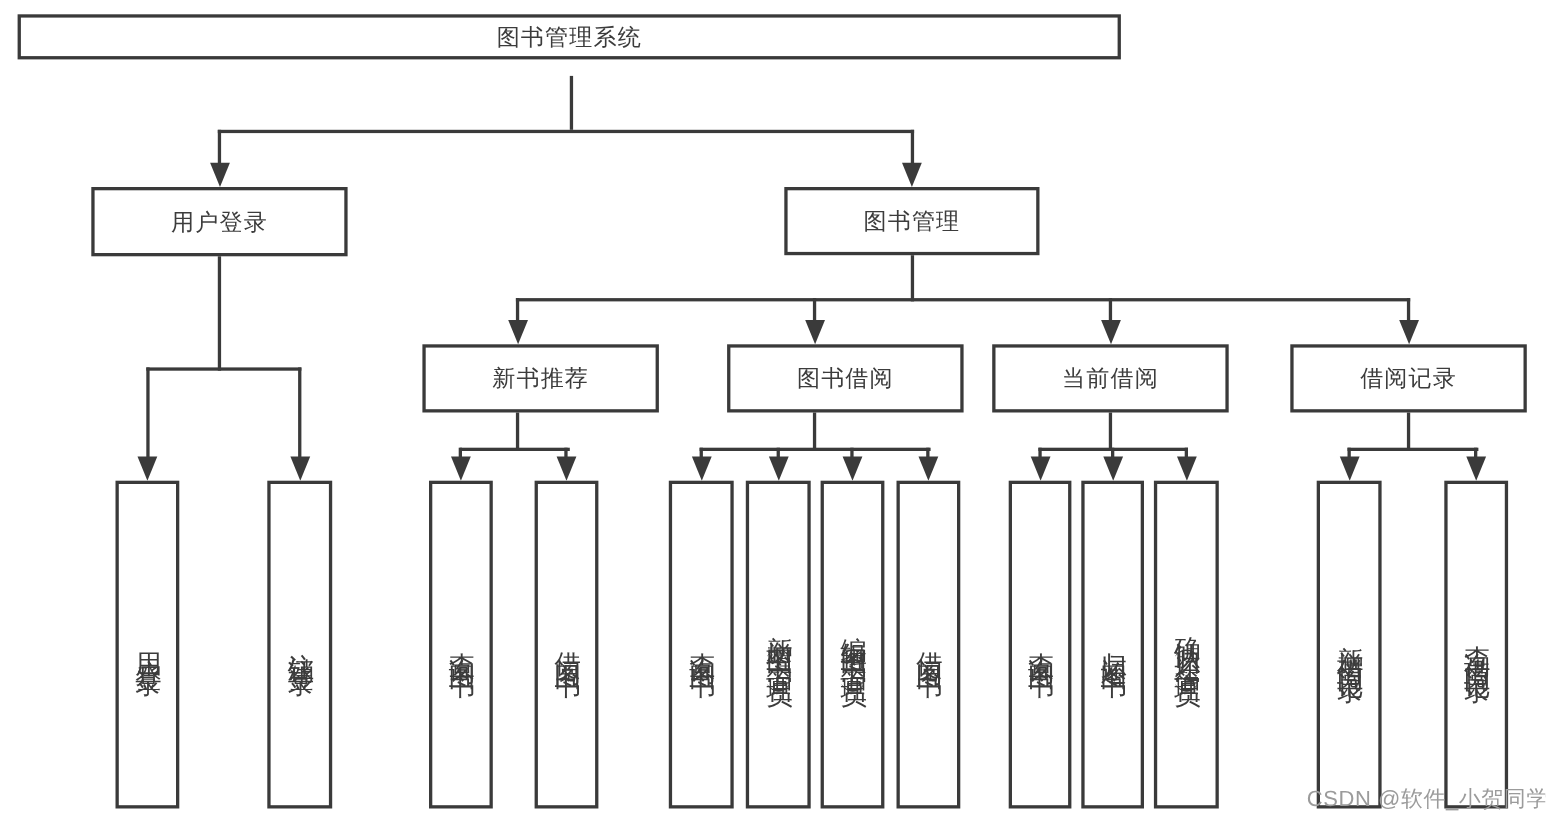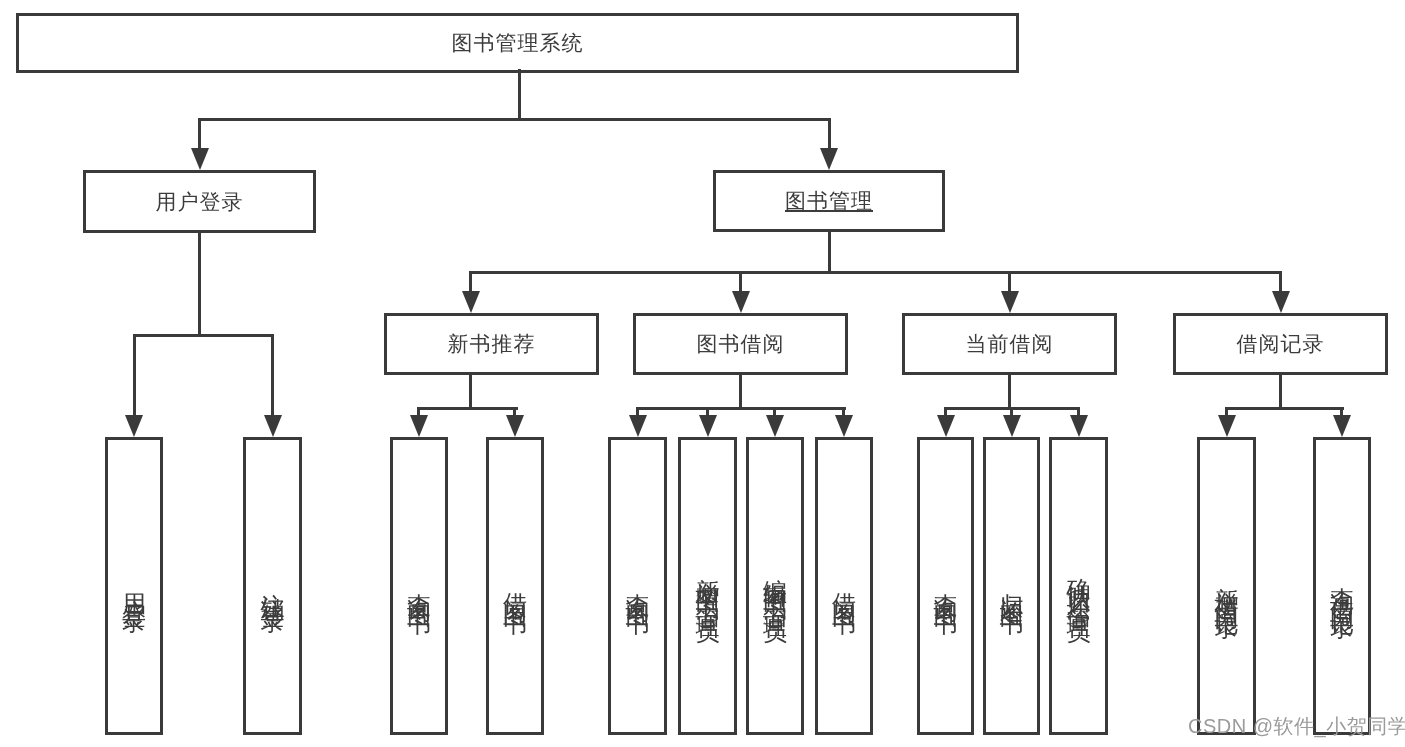--- a/index.html
+++ b/index.html
@@ -48,35 +48,35 @@
     letter-spacing:0.5px;
     z-index:5;
     white-space:nowrap;
   }
 </style>
 </head>
 <body>
 
 <div class="canvas">
 
-  <div class="box h-label" style="left:16px;top:13px;width:1003px;height:60px;">
+  <div class="box h-label" style="left:16px;top:13px;width:1003px;height:41px;">
     <span>图书管理系统</span>
   </div>
 
   <div class="vline" style="left:518px;top:69px;height:49px;"></div>
   <div class="hline" style="left:198px;top:118px;width:633px;"></div>
   <div class="vline" style="left:198px;top:118px;height:32px;"></div>
   <div class="arrowhead" style="left:191px;top:148px;"></div>
   <div class="vline" style="left:828px;top:118px;height:32px;"></div>
   <div class="arrowhead" style="left:820px;top:148px;"></div>
 
   <div class="box h-label" style="left:83px;top:170px;width:233px;height:63px;">
     <span>用户登录</span>
   </div>
-  <div class="box h-label" style="left:713px;top:170px;width:232px;height:62px;text-decoration:underline;">
+  <div class="box h-label" style="left:713px;top:170px;width:232px;height:62px;">
     <span>图书管理</span>
   </div>
 
   <div class="vline" style="left:198px;top:233px;height:104px;"></div>
   <div class="hline" style="left:133px;top:334px;width:141px;"></div>
   <div class="vline" style="left:133px;top:334px;height:84px;"></div>
   <div class="arrowhead" style="left:125px;top:415px;"></div>
   <div class="vline" style="left:271px;top:334px;height:84px;"></div>
   <div class="arrowhead" style="left:264px;top:415px;"></div>
 
@@ -87,21 +87,21 @@
   <div class="vline" style="left:739px;top:271px;height:24px;"></div>
   <div class="arrowhead" style="left:732px;top:291px;"></div>
   <div class="vline" style="left:1008px;top:271px;height:24px;"></div>
   <div class="arrowhead" style="left:1001px;top:291px;"></div>
   <div class="vline" style="left:1279px;top:271px;height:24px;"></div>
   <div class="arrowhead" style="left:1272px;top:291px;"></div>
 
   <div class="box h-label" style="left:384px;top:313px;width:215px;height:62px;">
     <span>新书推荐</span>
   </div>
-  <div class="box h-label" style="left:633px;top:313px;width:215px;height:62px;">
+  <div class="box h-label" style="left:661px;top:313px;width:215px;height:62px;">
     <span>图书借阅</span>
   </div>
   <div class="box h-label" style="left:902px;top:313px;width:215px;height:62px;">
     <span>当前借阅</span>
   </div>
   <div class="box h-label" style="left:1173px;top:313px;width:215px;height:62px;">
     <span>借阅记录</span>
   </div>
 
   <div class="vline" style="left:469px;top:375px;height:34px;"></div>

